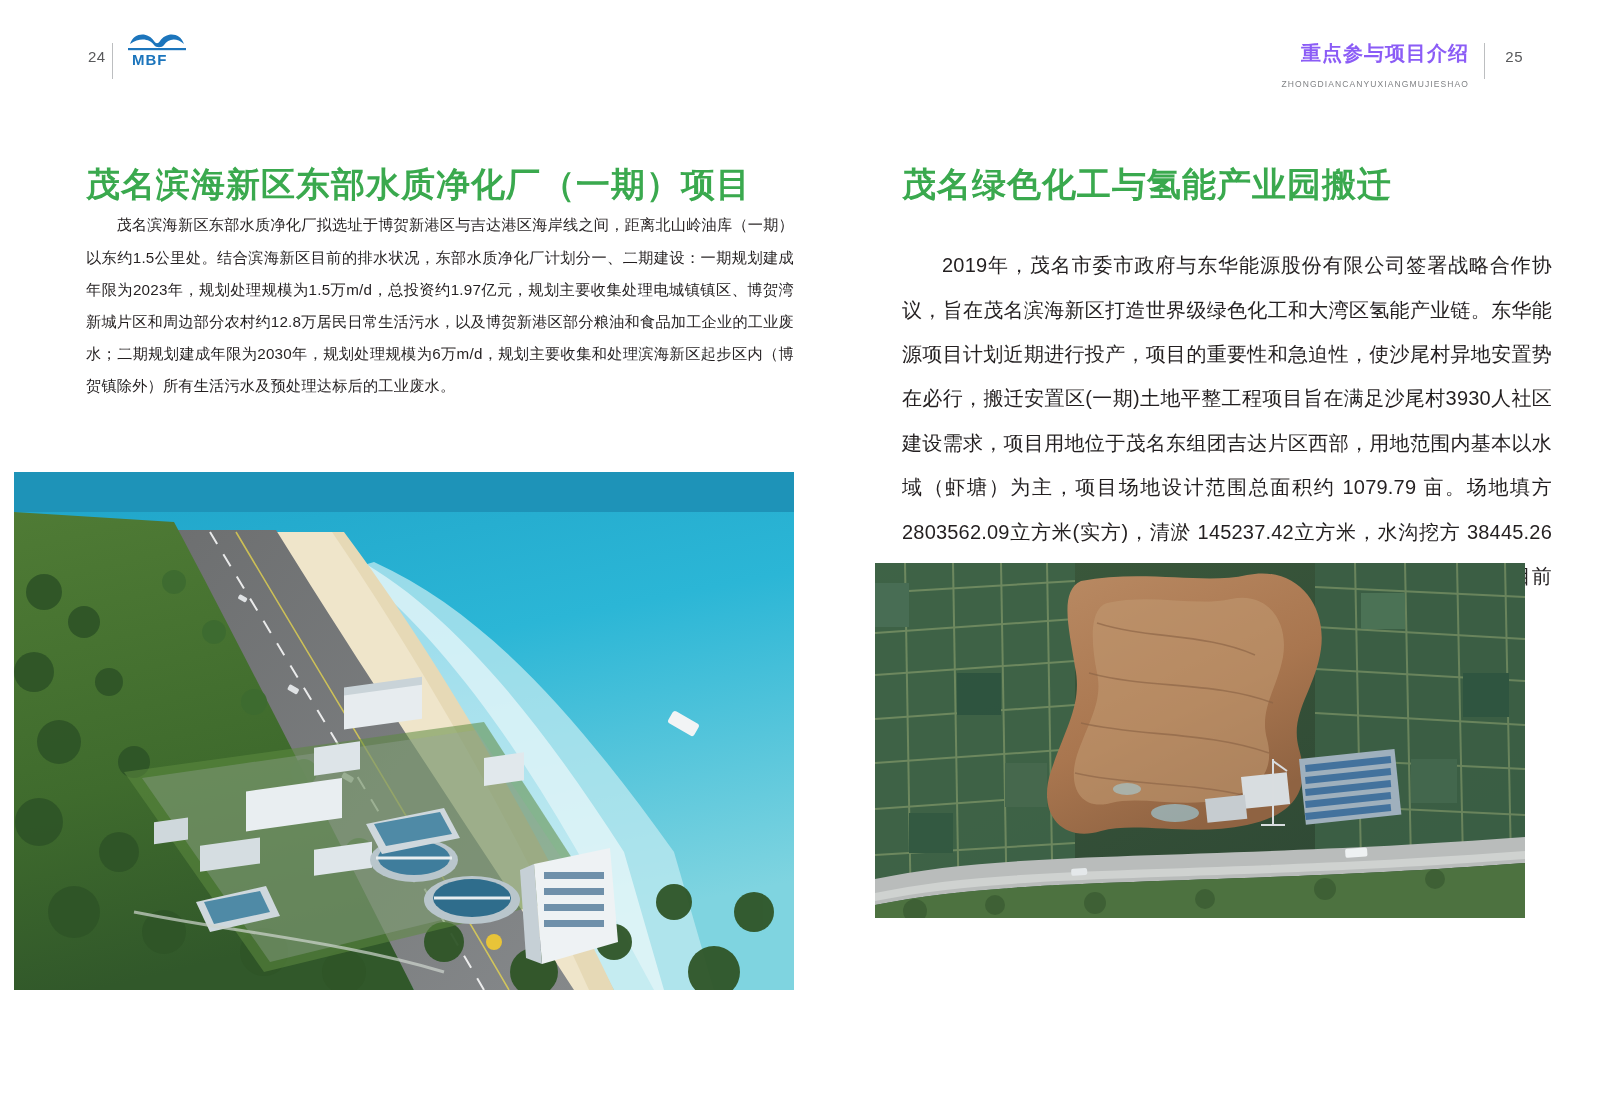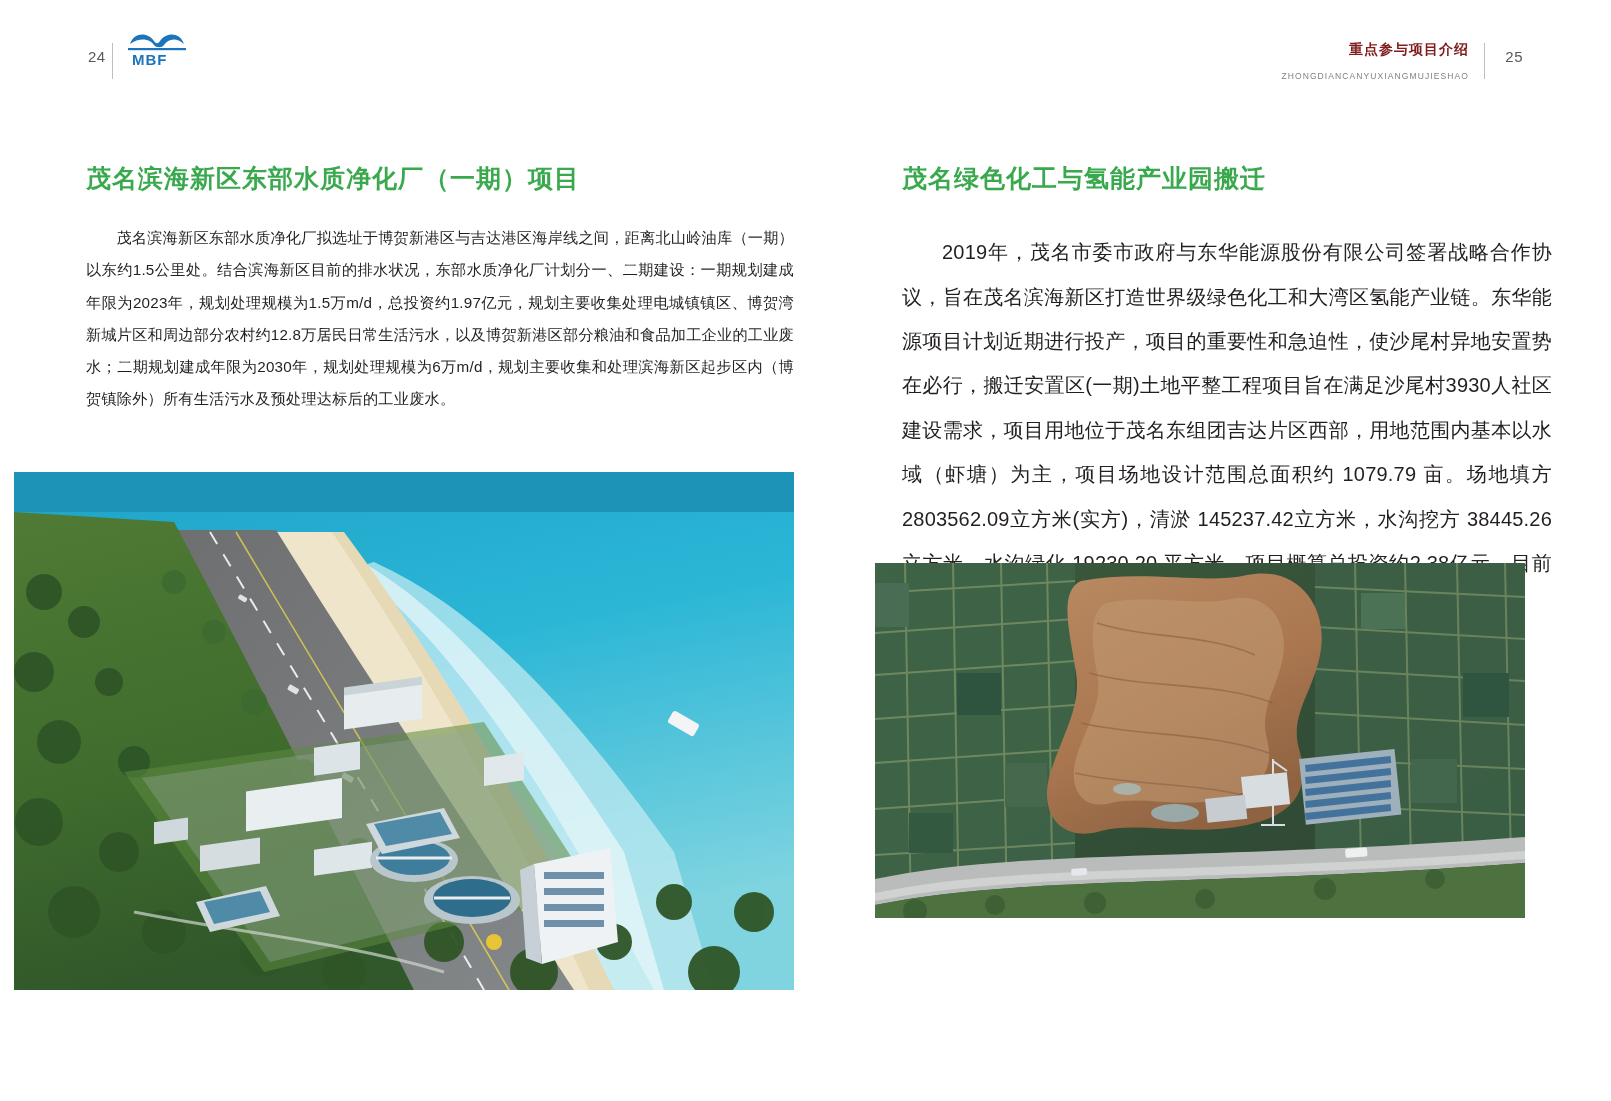--- a/index.html
+++ b/index.html
@@ -49,23 +49,23 @@
   }
   .logo svg { display: block; }
 
   .hdr-right {
     position: absolute;
     right: 142px;
     top: 40px;
     text-align: right;
   }
   .hdr-title {
-    font-size: 14px;
+    font-size: 20px;
     font-weight: bold;
-    color: #7f1d1d;
+    color: #8b5cf6;
     letter-spacing: 1px;
     line-height: 1.3;
   }
   .hdr-sub {
     font-size: 8.5px;
     color: #808285;
     letter-spacing: 1.1px;
     margin-top: 13px;
   }
   .hdr-rule-right {
@@ -87,21 +87,21 @@
 
   
   .col {
     position: absolute;
     top: 160px;
   }
   .col-left  { left: 86px;  width: 708px; }
   .col-right { left: 875px; width: 650px; margin-left: 27px; }
 
   .headline {
-    font-size: 25px;
+    font-size: 34px;
     font-weight: bold;
     color: #3aa94e;
     line-height: 1.45;
     letter-spacing: 1px;
     position: relative;
     display: block;
   }
   .headline .hl-line {
     position: relative;
     display: inline-block;
@@ -115,21 +115,20 @@
     bottom: 2px;
     height: 15px;
     background: #d9f2d6;
     z-index: -1;
   }
   .headline.two-line .hl-line:nth-child(2)::before {
     right: -70px;
   }
 
   .body-text {
-    margin-top: 26px;
     font-size: 15.2px;
     line-height: 2.12;
     color: #231f20;
     text-align: justify;
     text-justify: inter-ideograph;
     text-indent: 2em;
     letter-spacing: .2px;
   }
   .col-right .body-text {
     margin-top: 34px;

